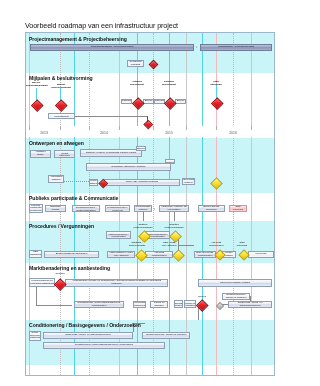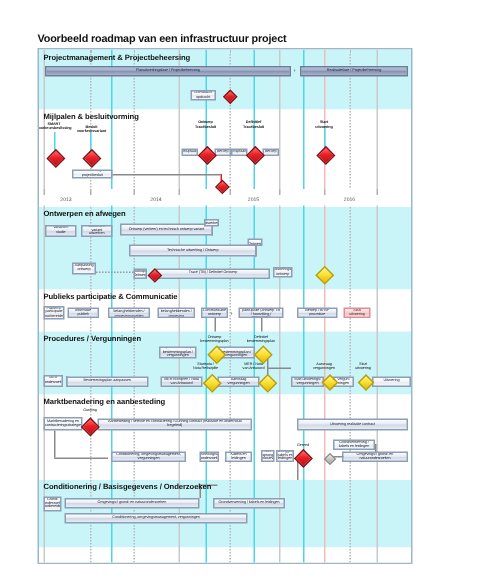--- a/index.html
+++ b/index.html
@@ -5,21 +5,21 @@
   html,body{margin:0;padding:0;background:#ffffff;}
   body{width:298px;height:386px;overflow:hidden;
        font-family:"Liberation Sans","DejaVu Sans",sans-serif;
        color:#1a1a1a;-webkit-font-smoothing:none;}
 
   #root{position:relative;width:298px;height:386px;background:#fff;}
 
   
   .page-title{
     position:absolute;left:25px;top:21px;
-    font-size:7.2px;font-weight:bold;letter-spacing:-0.1px;
+    font-size:7.2px;font-weight:normal;letter-spacing:-0.1px;
     color:#111;white-space:nowrap;
   }
 
   
   .frame{
     position:absolute;left:25px;top:32px;width:250px;height:344px;
     border:0.7px solid #9bb7c9;background:#ffffff;box-sizing:border-box;
     overflow:hidden;
   }
 

